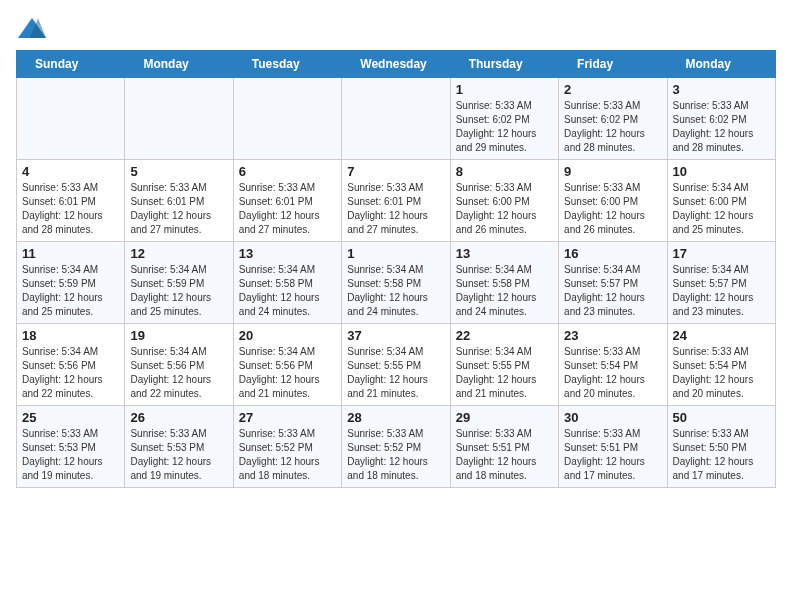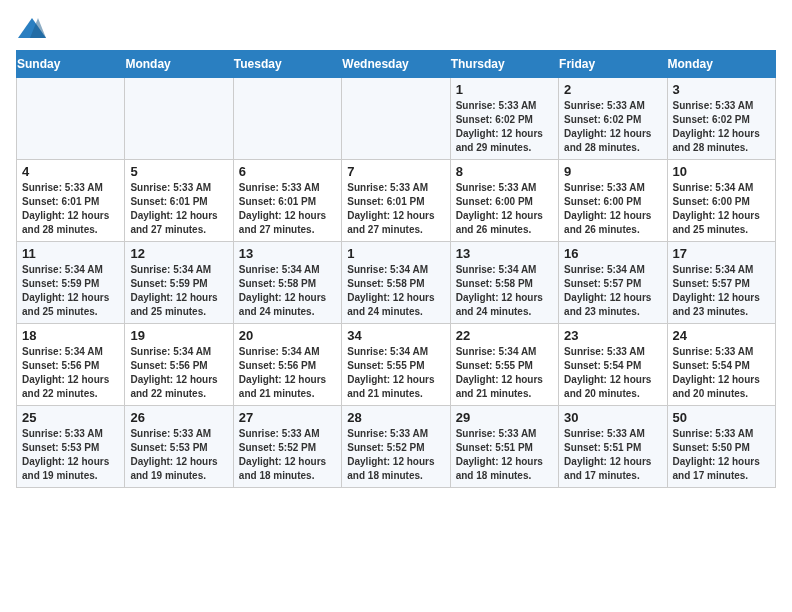--- a/index.html
+++ b/index.html
@@ -43,21 +43,21 @@
     table {
       width: 100%;
       border-collapse: collapse;
       table-layout: fixed;
     }
     thead tr th {
       background-color: #2a7fc1;
       color: #fff;
       font-size: 12px;
       font-weight: bold;
-      padding: 6px 0;
+      padding: 6px 18px;
       text-align: left;
       border: 1px solid #2a7fc1;
     }
     tbody tr td {
       border: 1px solid #ccc;
       vertical-align: top;
       padding: 4px 5px;
       font-size: 10.5px;
       color: #222;
       height: 80px;
@@ -72,21 +72,20 @@
       font-size: 13px;
       font-weight: bold;
       color: #222;
       display: block;
       margin-bottom: 2px;
     }
     .cell-text {
       font-size: 10px;
       color: #333;
       line-height: 1.4;
-      font-weight: bold;
     }
   </style>
 </head>
 <body>
 
 <div class="header">
   <div class="logo">
     <div class="logo-row">
       <span>
         <svg width="32" height="24" viewBox="0 0 32 24">
@@ -264,21 +263,21 @@
 and 22 minutes.</div>
         </td>
         <td>
           <span class="day-num">20</span>
           <div class="cell-text" style="white-space: pre-line;">Sunrise: 5:34 AM
 Sunset: 5:56 PM
 Daylight: 12 hours
 and 21 minutes.</div>
         </td>
         <td>
-          <span class="day-num">34</span>
+          <span class="day-num">37</span>
           <div class="cell-text" style="white-space: pre-line;">Sunrise: 5:34 AM
 Sunset: 5:55 PM
 Daylight: 12 hours
 and 21 minutes.</div>
         </td>
         <td>
           <span class="day-num">22</span>
           <div class="cell-text" style="white-space: pre-line;">Sunrise: 5:34 AM
 Sunset: 5:55 PM
 Daylight: 12 hours

